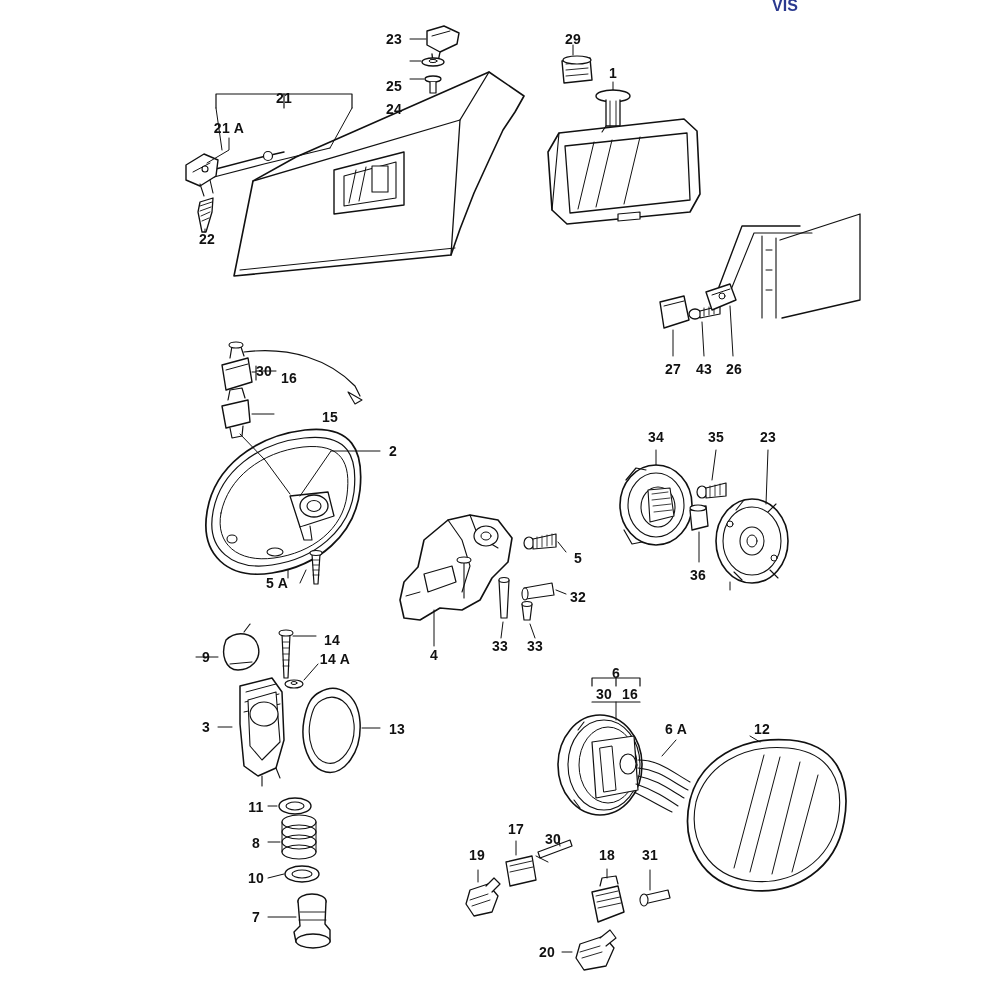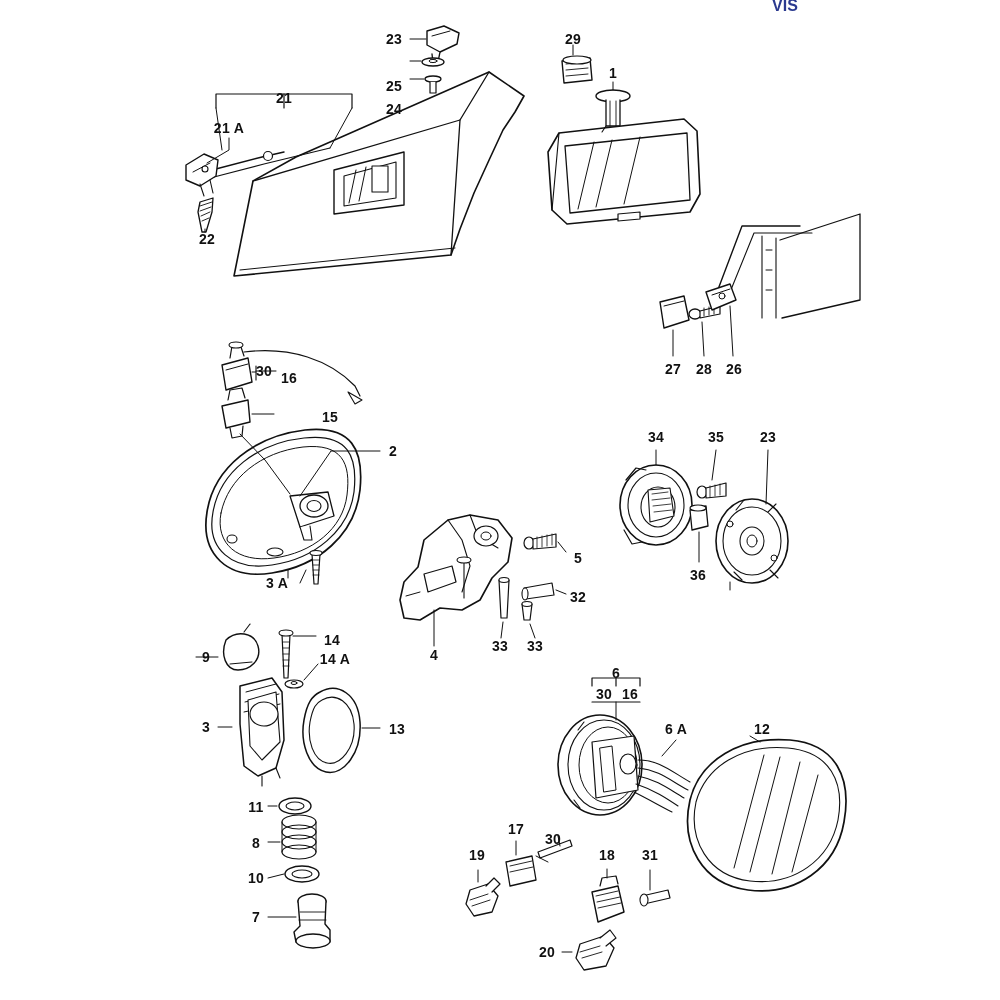--- a/index.html
+++ b/index.html
@@ -357,32 +357,32 @@
 
   <div class="callout" style="left:394px; top:39px;">23</div>
   <div class="callout" style="left:573px; top:39px;">29</div>
   <div class="callout" style="left:394px; top:61px;margin-top:48px;">24</div>
   <div class="callout" style="left:613px; top:73px;">1</div>
   <div class="callout" style="left:394px; top:86px;">25</div>
   <div class="callout" style="left:284px; top:98px;">21</div>
   <div class="callout" style="left:229px; top:128px;text-align:center;">21 A</div>
   <div class="callout" style="left:207px; top:239px;">22</div>
   <div class="callout" style="left:673px; top:369px;">27</div>
-  <div class="callout" style="left:704px; top:369px;">28</div>
+  <div class="callout" style="left:704px; top:369px;">43</div>
   <div class="callout" style="left:734px; top:369px;">26</div>
   <div class="callout" style="left:264px; top:371px;">30</div>
   <div class="callout" style="left:289px; top:378px;">16</div>
   <div class="callout" style="left:285px; top:417px;margin-left:45px;">15</div>
   <div class="callout" style="left:656px; top:437px;">34</div>
   <div class="callout" style="left:716px; top:437px;">35</div>
   <div class="callout" style="left:768px; top:437px;">23</div>
   <div class="callout" style="left:393px; top:451px;">2</div>
   <div class="callout" style="left:578px; top:558px;">5</div>
   <div class="callout" style="left:698px; top:575px;">36</div>
-  <div class="callout" style="left:277px; top:583px;">3 A</div>
+  <div class="callout" style="left:277px; top:583px;">5 A</div>
   <div class="callout" style="left:578px; top:597px;">32</div>
   <div class="callout" style="left:434px; top:655px;">4</div>
   <div class="callout" style="left:500px; top:646px;">33</div>
   <div class="callout" style="left:535px; top:646px;">33</div>
   <div class="callout" style="left:332px; top:640px;">14</div>
   <div class="callout" style="left:335px; top:659px;">14 A</div>
   <div class="callout" style="left:206px; top:657px;">9</div>
   <div class="callout" style="left:616px; top:673px;">6</div>
   <div class="callout" style="left:604px; top:694px;">30</div>
   <div class="callout" style="left:630px; top:694px;">16</div>

